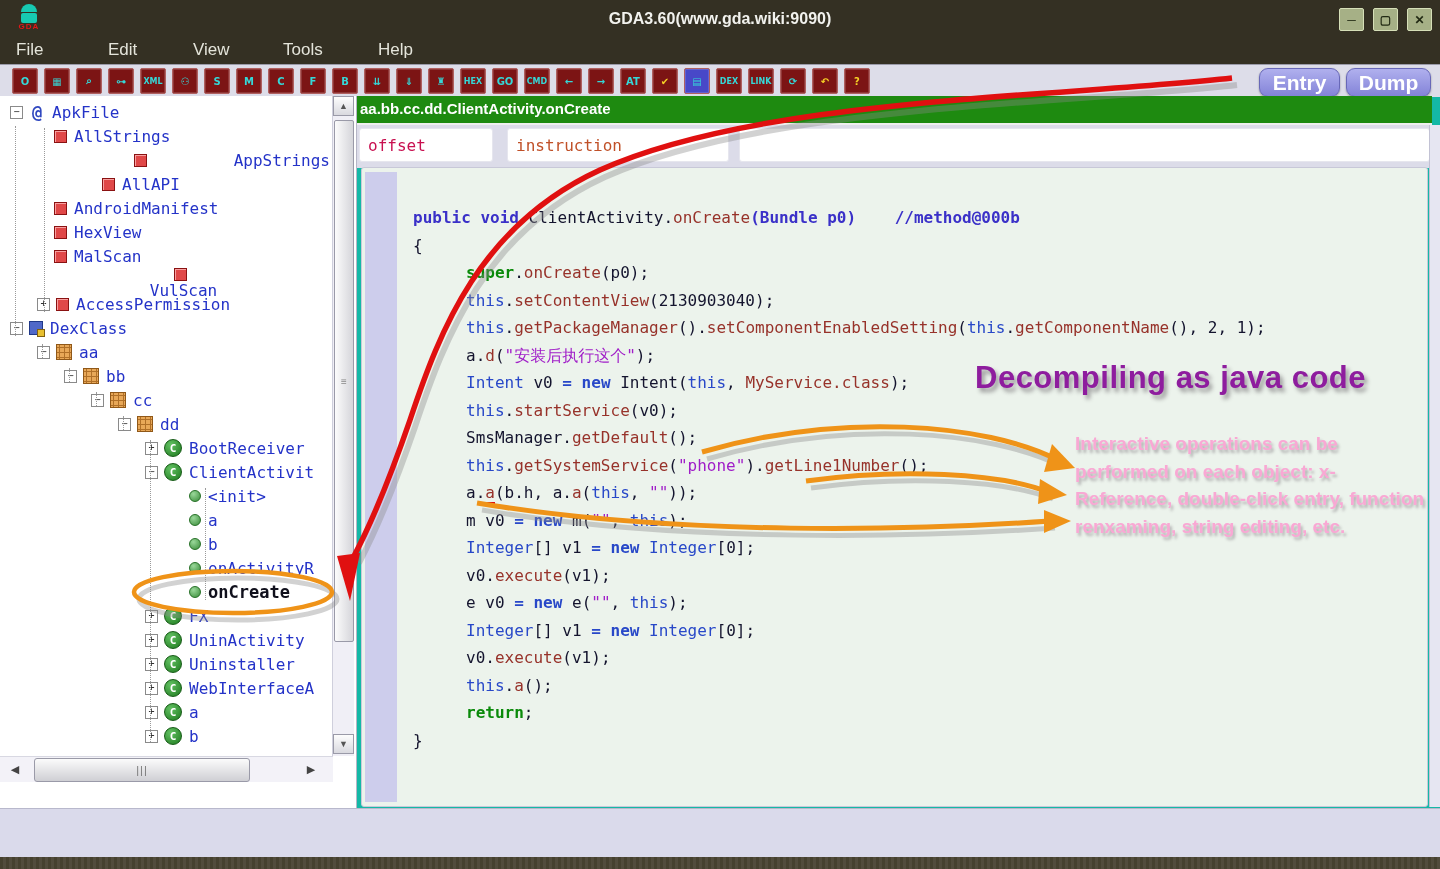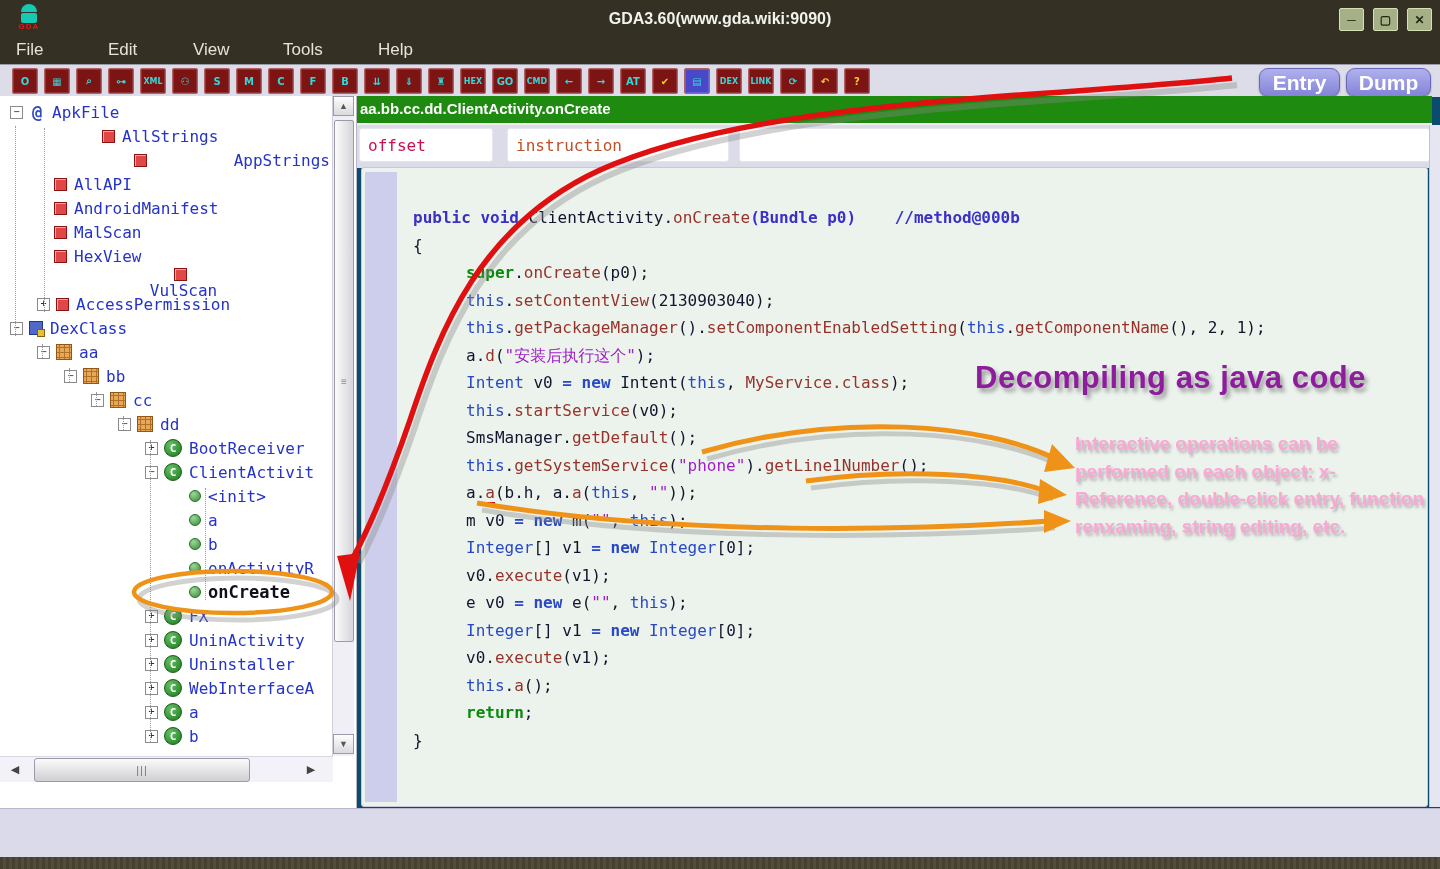--- a/index.html
+++ b/index.html
@@ -3,21 +3,21 @@
 <meta charset="utf-8">
 <style>
   html,body{margin:0;padding:0;}
   body{
     width:1440px;height:869px;position:relative;overflow:hidden;
     font-family:"Liberation Sans",sans-serif;
     background:#4a4537;
     background-image:repeating-linear-gradient(90deg,#46412f 0 3px,#524c3c 3px 6px),
                      repeating-linear-gradient(0deg,rgba(0,0,0,.15) 0 2px,rgba(255,255,255,.03) 2px 4px);
   }
-  .window{position:absolute;left:0;top:0;width:1440px;height:856px;background:#0c4a6e;}
+  .window{position:absolute;left:0;top:0;width:1440px;height:856px;background:#14b8a6;}
 
   
   .titlebar{position:absolute;left:0;top:0;width:100%;height:38px;background:#343023;}
   .app-icon{position:absolute;left:12px;top:2px;width:34px;height:34px;}
   .app-icon .head{width:16px;height:8px;background:#17c9b2;border-radius:8px 8px 0 0;margin:2px auto 0;}
   .app-icon .body{width:16px;height:10px;background:#17c9b2;border-radius:2px;margin:1px auto 0;}
   .app-icon .gda{color:#e01818;font-size:8px;font-weight:bold;text-align:center;line-height:8px;letter-spacing:1px;}
   .title-text{position:absolute;left:0;right:0;top:10px;text-align:center;color:#f2f2ee;font-size:16px;font-weight:bold;}
   .winbtns{position:absolute;right:8px;top:8px;display:flex;gap:9px;}
   .winbtn{width:23px;height:21px;background:#a6b086;border:1px solid #d6dfb8;color:#222a14;
@@ -168,49 +168,49 @@
     <div class="cap-btn" style="left:1346px;width:83px;">Dump</div>
   </div>
 
   <div class="tree-panel">
     <div class="tree-rows">
         <div class="trow" style="padding-left: 10px;">
           <div class="exp">−</div>
           <span class="ico ico-at">@</span>
           <span class="lbl">ApkFile</span>
         </div>
+        <div class="trow" style="padding-left: 37px;">
+          <div style="width: 17px; flex: 0 0 auto;"></div>
+          <span class="ico ico-red"></span>
+          <span class="lbl">AllStrings</span>
+        </div>
+        <div class="trow" style="padding-left: 37px; justify-content: space-between;">
+          <div style="width: 17px; flex: 0 0 auto;"></div>
+          <span class="ico ico-red"></span>
+          <span class="lbl">AppStrings</span>
+        </div>
         <div class="trow" style="padding-left: 37px; margin-left: 48px;">
           <div style="width: 17px; flex: 0 0 auto;"></div>
           <span class="ico ico-red"></span>
-          <span class="lbl">AllStrings</span>
-        </div>
-        <div class="trow" style="padding-left: 37px; justify-content: space-between;">
-          <div style="width: 17px; flex: 0 0 auto;"></div>
-          <span class="ico ico-red"></span>
-          <span class="lbl">AppStrings</span>
-        </div>
-        <div class="trow" style="padding-left: 37px;">
-          <div style="width: 17px; flex: 0 0 auto;"></div>
-          <span class="ico ico-red"></span>
           <span class="lbl">AllAPI</span>
         </div>
         <div class="trow" style="padding-left: 37px;">
           <div style="width: 17px; flex: 0 0 auto;"></div>
           <span class="ico ico-red"></span>
           <span class="lbl">AndroidManifest</span>
         </div>
         <div class="trow" style="padding-left: 37px;">
           <div style="width: 17px; flex: 0 0 auto;"></div>
           <span class="ico ico-red"></span>
+          <span class="lbl">HexView</span>
+        </div>
+        <div class="trow" style="padding-left: 37px;">
+          <div style="width: 17px; flex: 0 0 auto;"></div>
+          <span class="ico ico-red"></span>
           <span class="lbl">MalScan</span>
-        </div>
-        <div class="trow" style="padding-left: 37px;">
-          <div style="width: 17px; flex: 0 0 auto;"></div>
-          <span class="ico ico-red"></span>
-          <span class="lbl">HexView</span>
         </div>
         <div class="trow" style="padding-left: 37px; flex-direction: column;">
           <div style="width: 17px; flex: 0 0 auto;"></div>
           <span class="ico ico-red"></span>
           <span class="lbl">VulScan</span>
         </div>
         <div class="trow" style="padding-left: 37px;">
           <div class="exp">+</div>
           <span class="ico ico-red"></span>
           <span class="lbl">AccessPermission</span>

